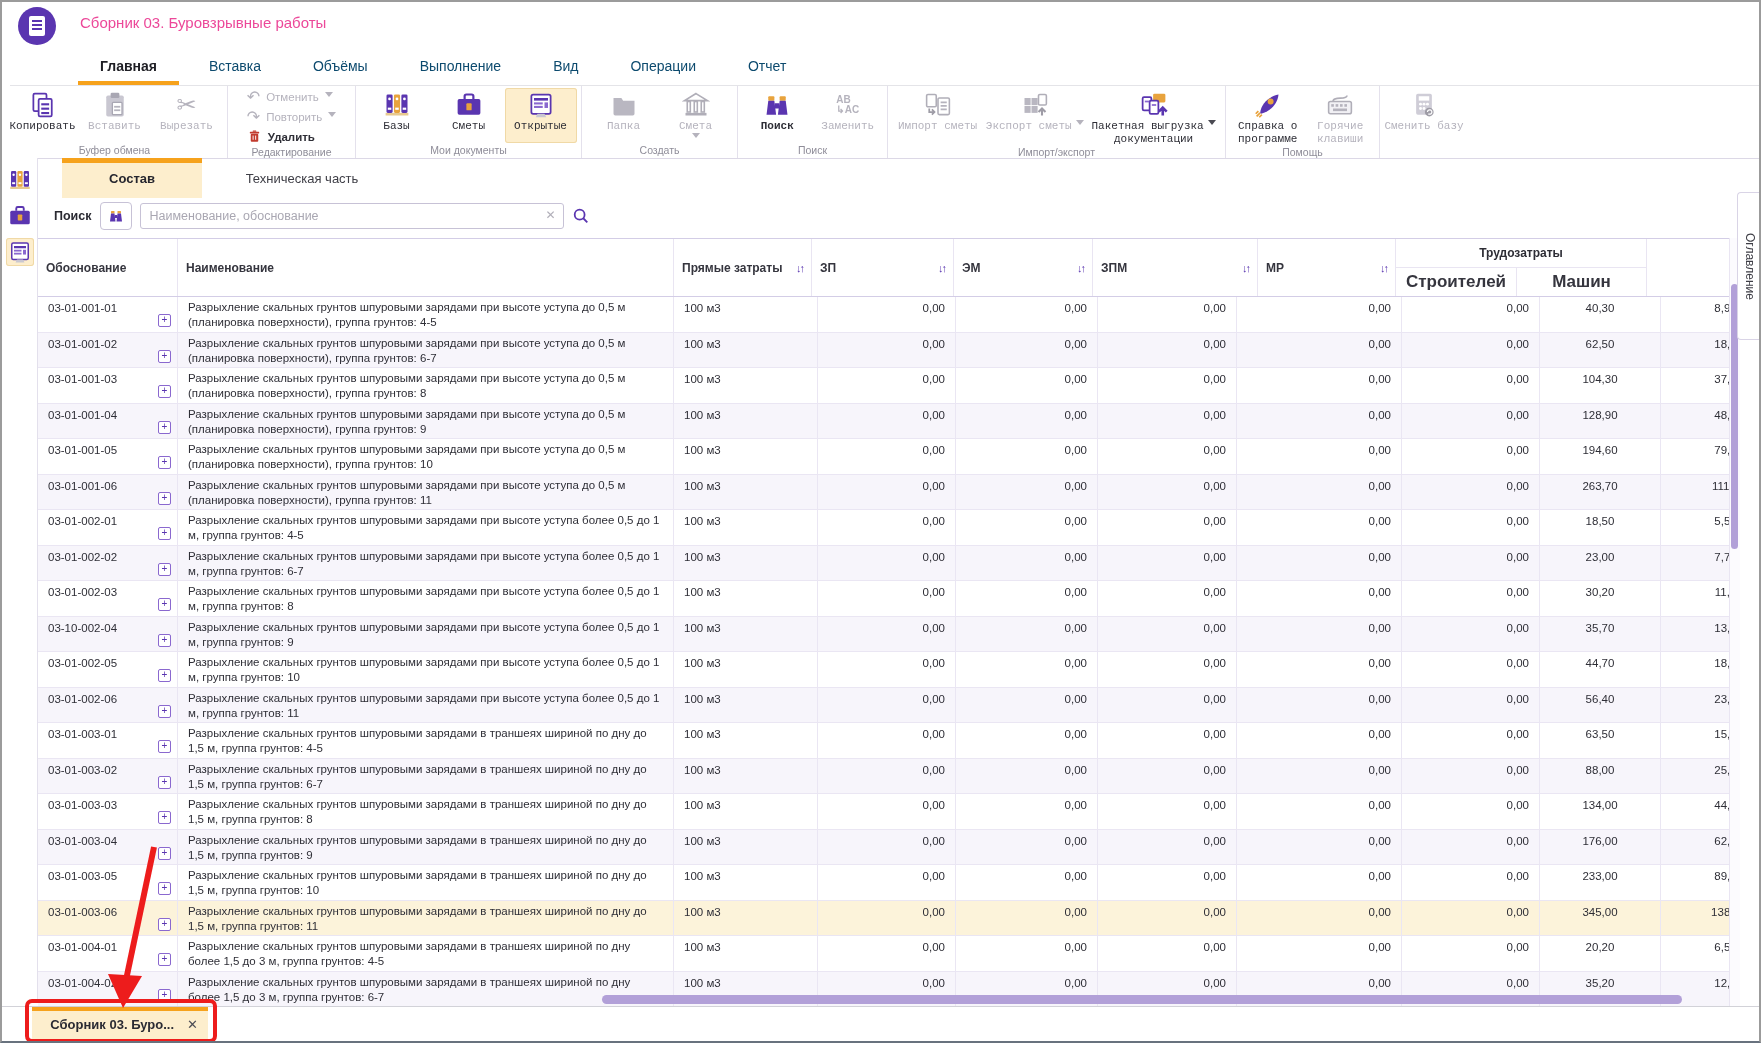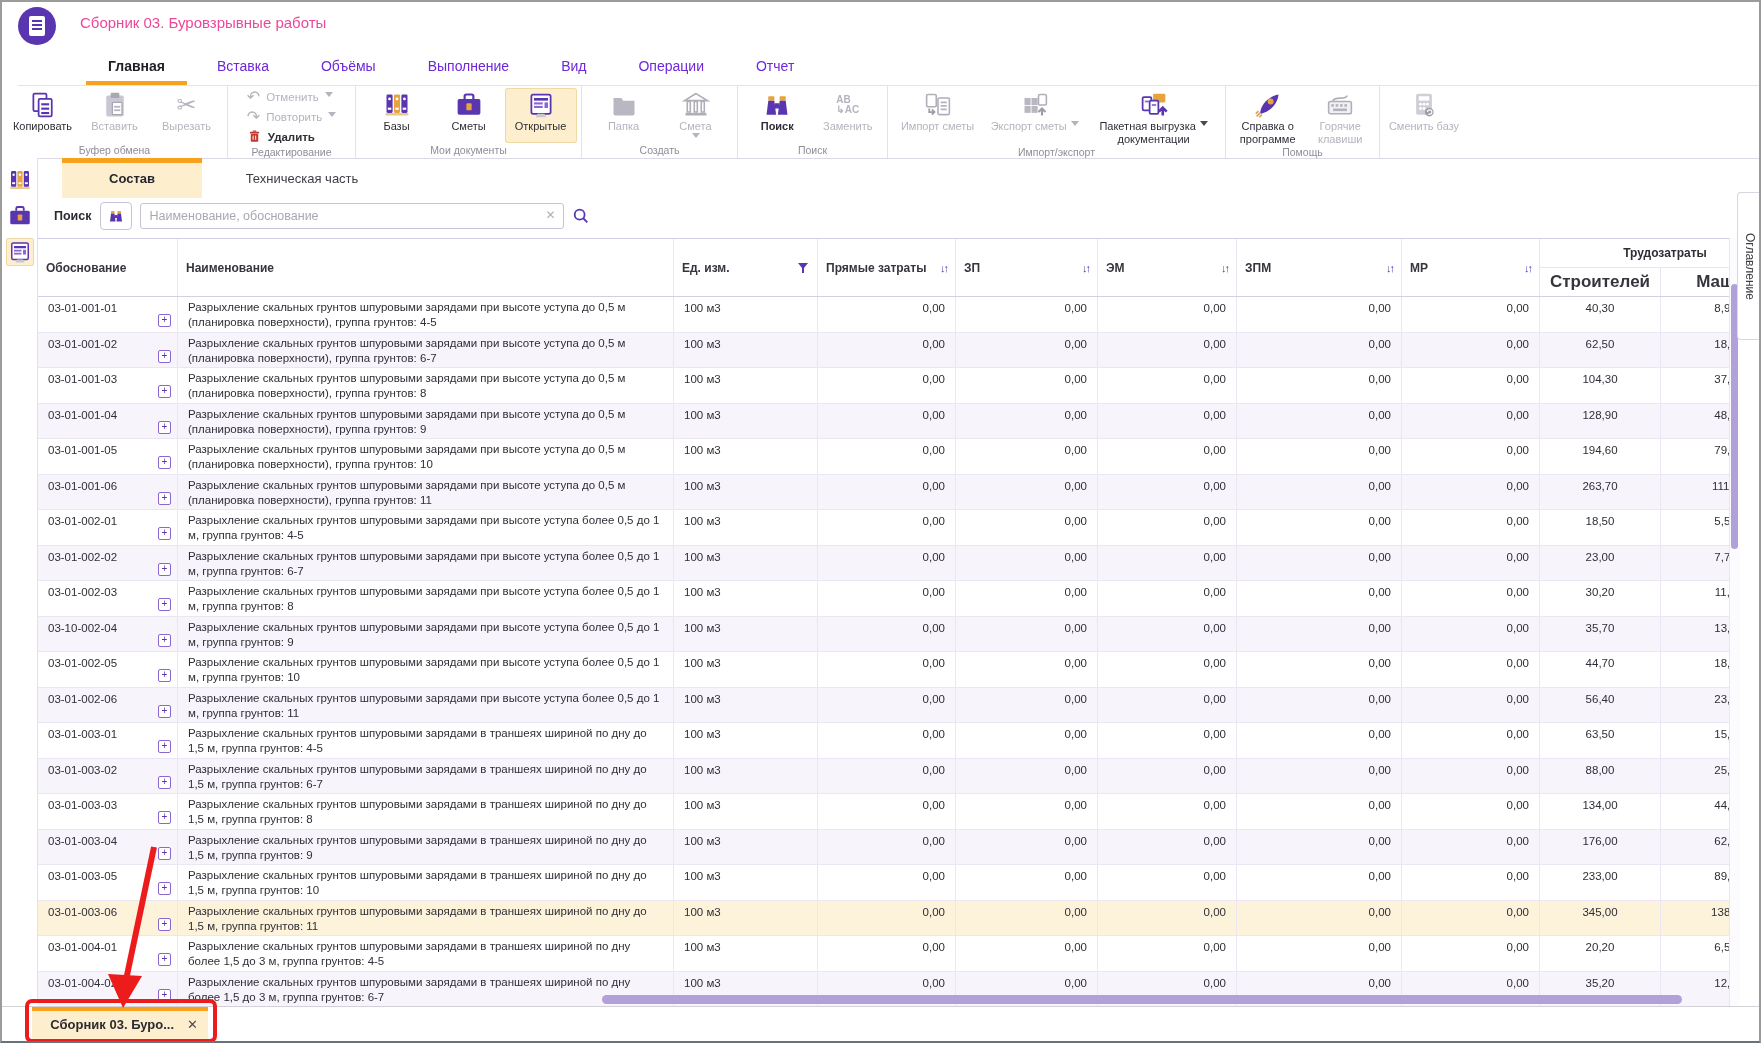--- a/index.html
+++ b/index.html
@@ -7,34 +7,34 @@
     position:relative;width:1761px;height:1043px;box-sizing:border-box;
     border:2px solid #9b9b9b;border-bottom-color:#68727e;background:#fff;
     font-family:"Liberation Sans",sans-serif;overflow:hidden;color:#2d2d35;
   }
   
   .titlebar{position:absolute;top:0;left:0;right:0;height:44px;background:#fff;}
   .appicon{position:absolute;left:16px;top:5px;width:38px;height:38px;border-radius:50%;
     background:#5a35b0;display:flex;align-items:center;justify-content:center;}
   .apptitle{position:absolute;left:78px;top:12px;font-size:15px;color:#ec4899;}
   
-  .menubar{position:absolute;top:44px;left:16px;right:0;height:40px;border-bottom:1px solid #e4e4e8;
+  .menubar{position:absolute;top:44px;left:8px;right:0;height:40px;border-bottom:1px solid #e4e4e8;
     display:flex;align-items:stretch;padding-left:64px;box-sizing:border-box;}
-  .menutab{position:relative;display:flex;align-items:center;padding:0 26px;font-size:14px;color:#6d28d9;cursor:default;}
+  .menutab{position:relative;display:flex;align-items:center;padding:0 26px;font-size:14px;color:#0c4a6e;cursor:default;}
   .menutab.active{font-weight:bold;color:#1e1e24;}
   .menutab.active::after{content:"";position:absolute;left:4px;right:4px;bottom:0;height:4px;background:#f6a21c;}
   
   .ribbon{position:absolute;top:84px;left:0;right:0;height:72px;border-bottom:1px solid #dcd8e6;
     display:flex;align-items:stretch;}
   .rgroup{display:flex;flex-direction:column;border-right:1px solid #e4e1ec;padding:2px 4px 0 4px;box-sizing:border-box;}
   .rgroup .btns{flex:1;display:flex;align-items:stretch;justify-content:center;}
   .glabel{height:15px;font-size:10.5px;color:#8f8d99;text-align:center;line-height:14px;}
   .rbtn{width:72px;display:flex;flex-direction:column;align-items:center;padding-top:2px;border-radius:3px;}
   .rbtn .ic{height:30px;display:flex;align-items:center;justify-content:center;}
-  .rbtn .lbl{font-size:11px;line-height:1.15;text-align:center;color:#2e2e36;white-space:pre-line;}
+  .rbtn .lbl{font-size:11px;line-height:1.15;text-align:center;color:#2e2e36;white-space:pre-line;font-family:Liberation Mono, monospace;}
   .rbtn.dis .lbl{color:#b5b3bd;}
   .rbtn.active{background:#fdeecd;box-shadow:inset 0 0 0 1px #f0d9a6;}
   .smallcol{display:flex;flex-direction:column;justify-content:center;gap:3px;padding:0 8px;}
   .srow{display:flex;align-items:center;gap:6px;font-size:11.5px;height:17px;color:#2e2e36;}
   .srow.dis{color:#b5b3bd;}
   .caret{width:0;height:0;border:4px solid transparent;border-top-width:5px;}
   .caret.gray{border-top-color:#b5b3bd;}
   .caret.dark{border-top-color:#4a4a52;}
   .caret.inline{display:inline-block;margin-left:4px;}
   .uglyph{font-size:16px;color:#b5b3bd;line-height:14px;}
@@ -491,26 +491,20 @@
   </div>
 
   <div class="tablewrap">
     <div class="thead">
       <div class="hcell w-code">
           <span>Обоснование</span>
         </div>
       <div class="hcell w-name">
           <span>Наименование</span>
         </div>
-      <div class="hcell w-unit">
-        <span>Ед. изм.</span>
-        <svg class="funnel" width="12" height="12" viewBox="0 0 12 12">
-            <polygon points="1,1 11,1 7,6 7,11 5,11 5,6" fill="#5a35b0"></polygon>
-          </svg>
-      </div>
       <div class="hcell w-pz">
           <span>Прямые затраты</span>
           <span class="sort">↓↑</span>
         </div>
       <div class="hcell w-zp">
           <span>ЗП</span>
           <span class="sort">↓↑</span>
         </div>
       <div class="hcell w-em">
           <span>ЭМ</span>

